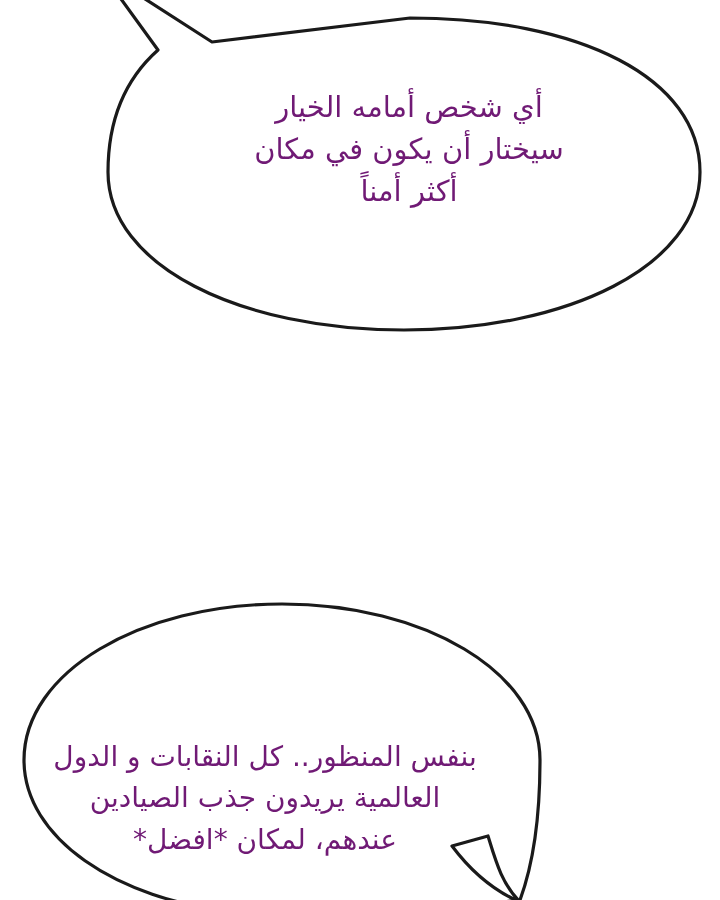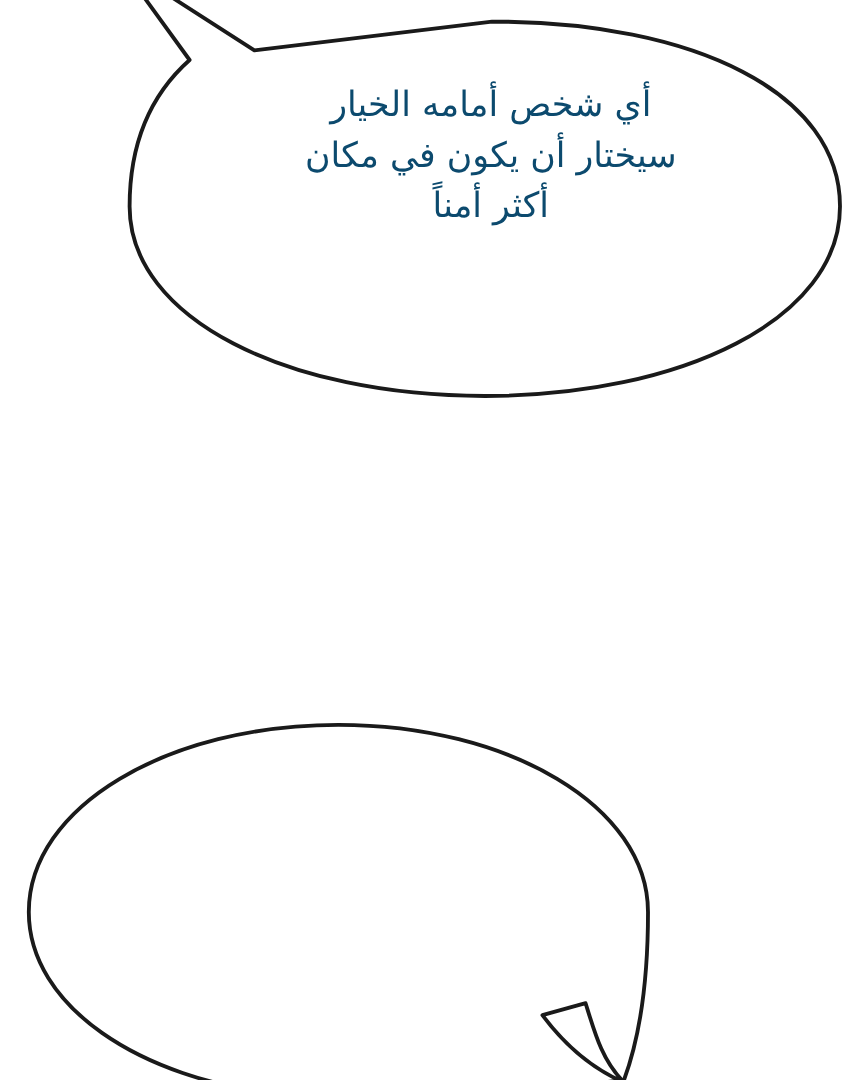--- a/index.html
+++ b/index.html
@@ -32,25 +32,26 @@
     top: 0;
     width: 720px;
     height: 900px;
     pointer-events: none;
   }
 
   .bubble-text {
     position: absolute;
     direction: rtl;
     text-align: center;
-    color: #0c4a6e;
+    color: #701a75;
     font-family: "DejaVu Sans", sans-serif;
     line-height: 1.42;
     white-space: pre-line;
     font-weight: 400;
+    margin-top: 20px;
   }
 
   
   #bubble-1-text {
     left: 196px;
     top: 66px;
     width: 426px;
     font-size: 29px;
     line-height: 1.45;
   }
@@ -91,15 +92,18 @@
                C 534 862, 540 812, 540 760 Z" fill="#ffffff" stroke="#1a1a1a" stroke-width="3.2" stroke-linejoin="round"></path>
       <path d="M 488 836
                C 496 862, 502 884, 520 902
                C 492 890, 470 870, 452 846 Z" fill="#ffffff" stroke="#1a1a1a" stroke-width="3.2" stroke-linejoin="round"></path>
     </svg>
 
     <div id="bubble-1-text" class="bubble-text">أي شخص أمامه الخيار
 سيختار أن يكون في مكان
 أكثر أمناً</div>
 
+    <div id="bubble-2-text" class="bubble-text">بنفس المنظور.. كل النقابات و الدول
+العالمية يريدون جذب الصيادين
+عندهم، لمكان *افضل*</div>
 
   </div>
 </div>
 
 </body></html>

